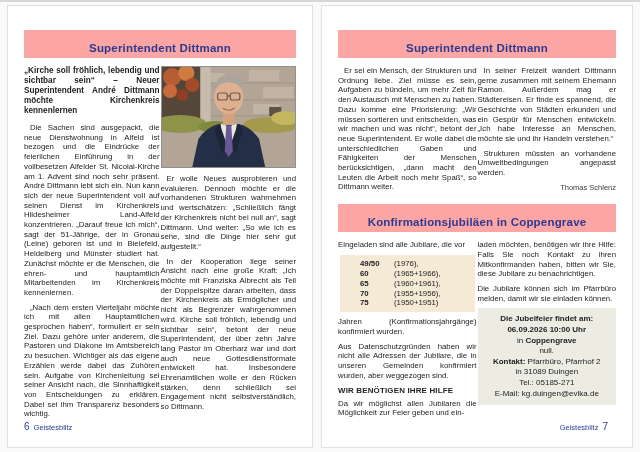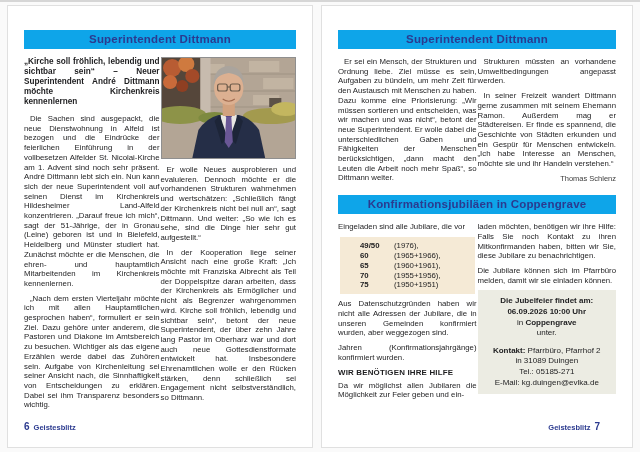--- a/index.html
+++ b/index.html
@@ -11,22 +11,22 @@
   }
   .spread { position:relative; width:640px; height:452px; border-top:2px solid #d6d6d6; box-sizing:border-box; }
   .page {
     position:absolute; top:3px; height:443px; background:#ffffff;
     border:1px solid #e0e0e0; box-sizing:border-box;
   }
   .page-left  { left:7px;  width:306px; }
   .page-right { left:321px; width:312px; }
 
   .bar {
-    margin:24px 16px 0; padding:3px 0 4px;
-    background:#0ea5e9; color:#2b3a8f;
+    margin:24px 16px 0; padding:12px 0 4px;
+    background:#fca5a5; color:#2b3a8f;
     font-weight:bold; font-size:11.5px; text-align:center;
     letter-spacing:0.2px;
   }
   .cols { display:flex; gap:1px; margin:8px 16px 0; }
   .col  { flex:1; min-width:0; }
 
   p.article {
     font-size:7.8px; line-height:9.7px; text-align:justify;
     margin:0 0 5px; text-indent:6px; color:#1d1d1f;
   }
@@ -36,26 +36,26 @@
   .photo { border:1px solid #8f8f8f; margin-bottom:6px; line-height:0; }
 
   .section2 { margin-top:7px; }
   .jub-box { background:#f5ead6; padding:4px 6px 4px 20px; margin:0 2px 5px 2px; }
   .jub-row { display:flex; font-size:7.8px; line-height:9.9px; }
   .jub-years { font-weight:bold; width:34px; flex:none; }
   .help-heading { font-weight:bold; font-size:7.9px; margin:3px 0 4px; letter-spacing:0.2px; }
 
   .info-box { background:#ecece3; padding:6px 8px; font-size:8px; line-height:10.6px; margin-top:4px;text-align:center; }
   .info-box .row { margin:0; }
-  .info-box .gap { margin-top:7px; }
+  .info-box .gap { margin-top:0; }
   .b { font-weight:bold; }
 
-  .footer { position:absolute; bottom:13px; font-weight:bold; color:#2b3a8f; }
+  .footer { position:absolute; bottom:13px; font-weight:normal; color:#2b3a8f; }
   .footer-left  { left:16px; }
-  .footer-right { right:32px;margin-left:40px; }
+  .footer-right { right:24px;margin-left:40px; }
   .footer .num { font-size:10px; }
   .footer .mag { font-size:7.5px; }
   .footer-left .mag { margin-left:4px; }
   .footer-right .num { margin-left:4px; }
 </style>
 </head>
 <body>
 
 <div class="spread">
 
@@ -126,22 +126,22 @@
 
   <div class="page page-right">
     <div class="bar">
       <span>Superintendent Dittmann</span>
     </div>
     <div class="cols">
       <div class="col">
         <p class="article">Er sei ein Mensch, der Strukturen und Ordnung liebe. Ziel müsse es sein, Aufgaben zu bündeln, um mehr Zeit für den Austausch mit Menschen zu haben. Dazu komme eine Priorisierung: „Wir müssen sortieren und entscheiden, was wir machen und was nicht“, betont der neue Superintendent. Er wolle dabei die unterschiedlichen Gaben und Fähigkeiten der Menschen berücksichtigen, „dann macht den Leuten die Arbeit noch mehr Spaß“, so Dittmann weiter.</p>
       </div>
       <div class="col">
+        <p class="article">In seiner Freizeit wandert Dittmann gerne zusammen mit seinem Ehemann Ramon. Außerdem mag er Städtereisen. Er finde es spannend, die Geschichte von Städten erkunden und ein Gespür für Menschen entwickeln. „Ich habe Interesse an Menschen, möchte sie und ihr Handeln verstehen.“</p>
         <p class="article">Strukturen müssten an vorhandene Umweltbedingungen angepasst werden.</p>
-        <p class="article">In seiner Freizeit wandert Dittmann gerne zusammen mit seinem Ehemann Ramon. Außerdem mag er Städtereisen. Er finde es spannend, die Geschichte von Städten erkunden und ein Gespür für Menschen entwickeln. „Ich habe Interesse an Menschen, möchte sie und ihr Handeln verstehen.“</p>
         <div class="attribution">Thomas Schlenz</div>
       </div>
     </div>
 
     <div class="bar section2">
       <span>Konfirmationsjubiläen in Coppengrave</span>
     </div>
 
     <div class="cols">
       <div class="col">
@@ -161,33 +161,33 @@
           </div>
           <div class="jub-row">
             <span class="jub-years">70</span>
             <span>(1955+1956),</span>
           </div>
           <div class="jub-row">
             <span class="jub-years">75</span>
             <span>(1950+1951)</span>
           </div>
         </div>
+        <p class="article" style="text-indent:0">Jahren (Konfirmationsjahrgänge) konfirmiert wurden.</p>
         <p class="article" style="text-indent:0">Aus Datenschutzgründen haben wir nicht alle Adressen der Jubilare, die in unseren Gemeinden konfirmiert wurden, aber weggezogen sind.</p>
-        <p class="article" style="text-indent:0">Jahren (Konfirmationsjahrgänge) konfirmiert wurden.</p>
         <div class="help-heading">WIR BENÖTIGEN IHRE HILFE</div>
         <p class="article" style="text-indent:0">Da wir möglichst allen Jubilaren die Möglichkeit zur Feier geben und ein-</p>
       </div>
       <div class="col">
         <p class="article" style="text-indent:0">laden möchten, benötigen wir ihre Hilfe: Falls Sie noch Kontakt zu ihren Mitkonfirmanden haben, bitten wir Sie, diese Jubilare zu benachrichtigen.</p>
         <p class="article" style="text-indent:0">Die Jubilare können sich im Pfarrbüro melden, damit wir sie einladen können.</p>
         <div class="info-box">
           <div class="row b">Die Jubelfeier findet am:</div>
           <div class="row b">06.09.2026 10:00 Uhr</div>
           <div class="row"><span>in </span><span class="b">Coppengrave</span></div>
-          <div class="row">unter.</div>
+          <div class="row">null.</div>
           <div class="row gap"><span class="b">Kontakt:</span><span> Pfarrbüro, Pfarrhof 2</span></div>
           <div class="row">in 31089 Duingen</div>
           <div class="row">Tel.: 05185-271</div>
           <div class="row">E-Mail: kg.duingen@evlka.de</div>
         </div>
       </div>
     </div>
 
     <div class="footer footer-right">
       <span class="mag">Geistesblitz</span><span class="num">7</span>

